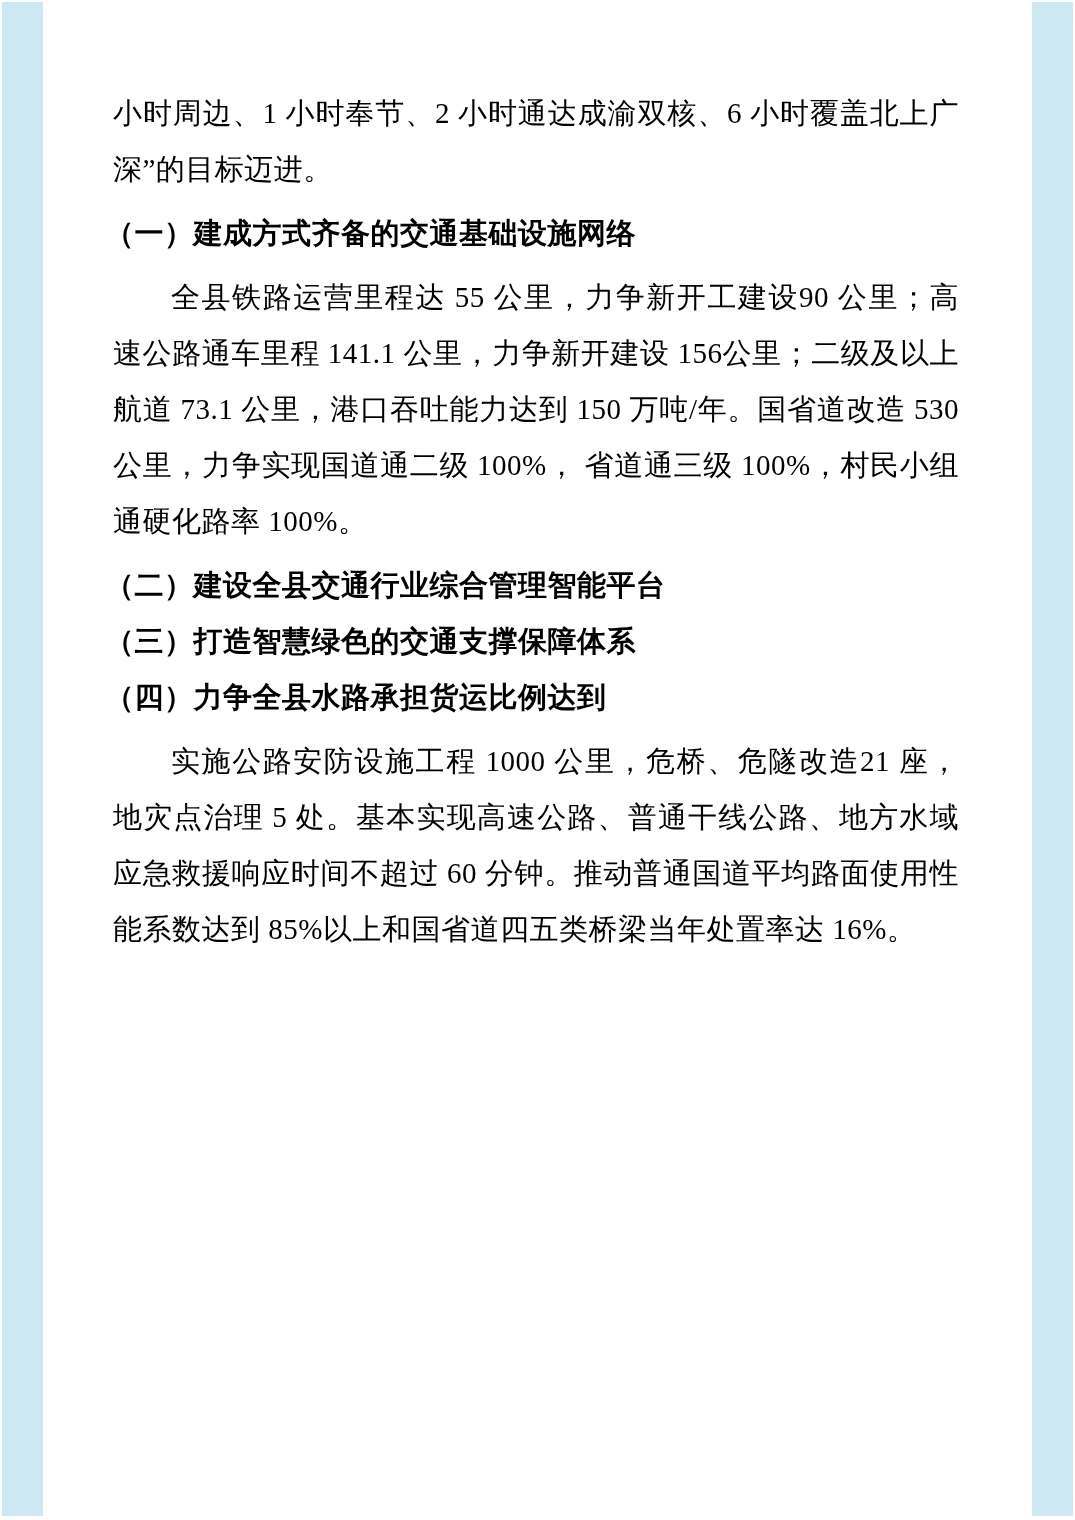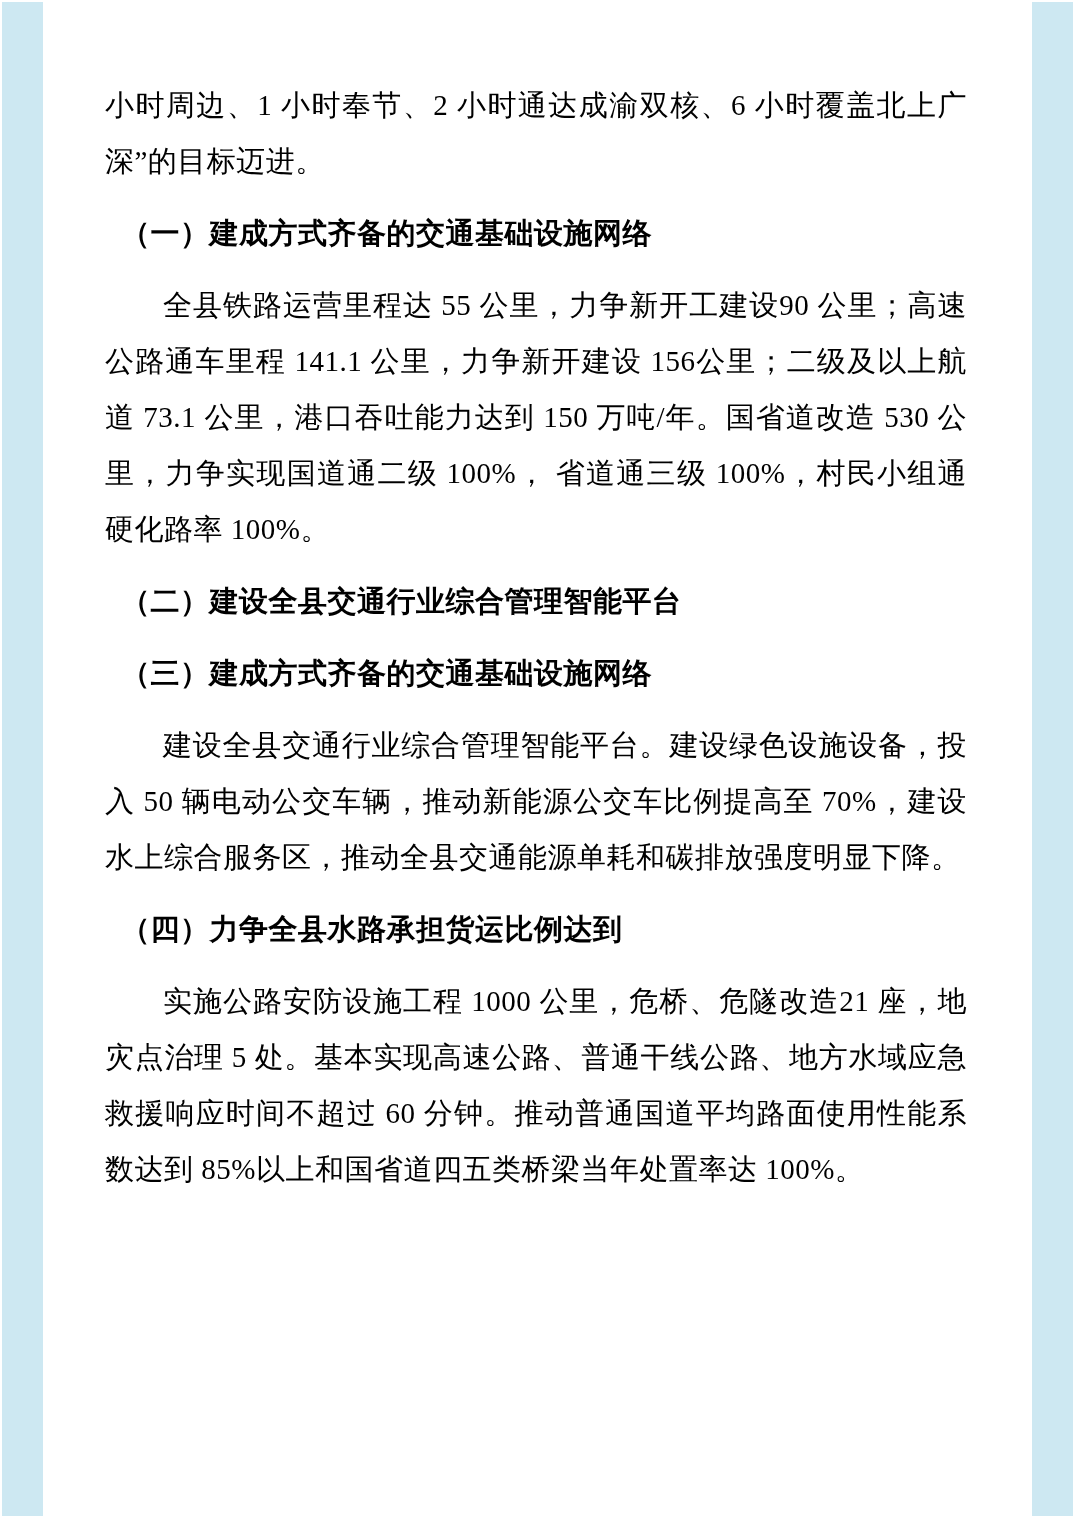--- a/index.html
+++ b/index.html
@@ -29,33 +29,33 @@
   .strip-left  { left: 2px; }
   .strip-right { left: 1032px; }
   .content {
     position: absolute;
     left: 105px;
     top: 77px;
     width: 862px;
     color: #000000;
   }
   .body-text {
-    margin: 0;
+    margin: 8px;
     font-size: 29px;
     line-height: 56px;
     text-align: justify;
     text-justify: inter-ideograph;
     letter-spacing: 0.5px;
     word-break: break-all;
   }
   .body-text.indent {
     text-indent: 2em;
   }
   .heading {
-    margin: 16px;
+    margin: 0;
     font-size: 29px;
     line-height: 56px;
     font-weight: bold;
     color: #000000;
     text-align: left;
     letter-spacing: 0.5px;
   }
 </style>
 </head>
 <body>
@@ -65,19 +65,18 @@
   <div class="strip strip-right"></div>
 
   <div class="content">
     <p class="body-text">小时周边、1 小时奉节、2 小时通达成渝双核、6 小时覆盖北上广深”的目标迈进。</p>
 
     <h2 class="heading">（一）建成方式齐备的交通基础设施网络</h2>
     <p class="body-text indent">全县铁路运营里程达 55 公里，力争新开工建设90 公里；高速公路通车里程 141.1 公里，力争新开建设 156公里；二级及以上航道 73.1 公里，港口吞吐能力达到 150 万吨/年。国省道改造 530 公里，力争实现国道通二级 100%， 省道通三级 100%，村民小组通硬化路率 100%。</p>
 
     <h2 class="heading">（二）建设全县交通行业综合管理智能平台</h2>
 
-    <h2 class="heading">（三）建成方式齐备的交通基础设施网络</h2>
-    <p class="body-text indent">建设全县交通行业综合管理智能平台。建设绿色设施设备，投入 50 辆电动公交车辆，推动新能源公交车比例提高至 70%，建设水上综合服务区，推动全县交通能源单耗和碳排放强度明显下降。</p>
+    <h2 class="heading">（三）打造智慧绿色的交通支撑保障体系</h2>
 
     <h2 class="heading">（四）力争全县水路承担货运比例达到</h2>
-    <p class="body-text indent">实施公路安防设施工程 1000 公里，危桥、危隧改造21 座，地灾点治理 5 处。基本实现高速公路、普通干线公路、地方水域应急救援响应时间不超过 60 分钟。推动普通国道平均路面使用性能系数达到 85%以上和国省道四五类桥梁当年处置率达 100%。</p>
+    <p class="body-text indent">实施公路安防设施工程 1000 公里，危桥、危隧改造21 座，地灾点治理 5 处。基本实现高速公路、普通干线公路、地方水域应急救援响应时间不超过 60 分钟。推动普通国道平均路面使用性能系数达到 85%以上和国省道四五类桥梁当年处置率达 16%。</p>
   </div>
 </div>
 
 </body></html>

